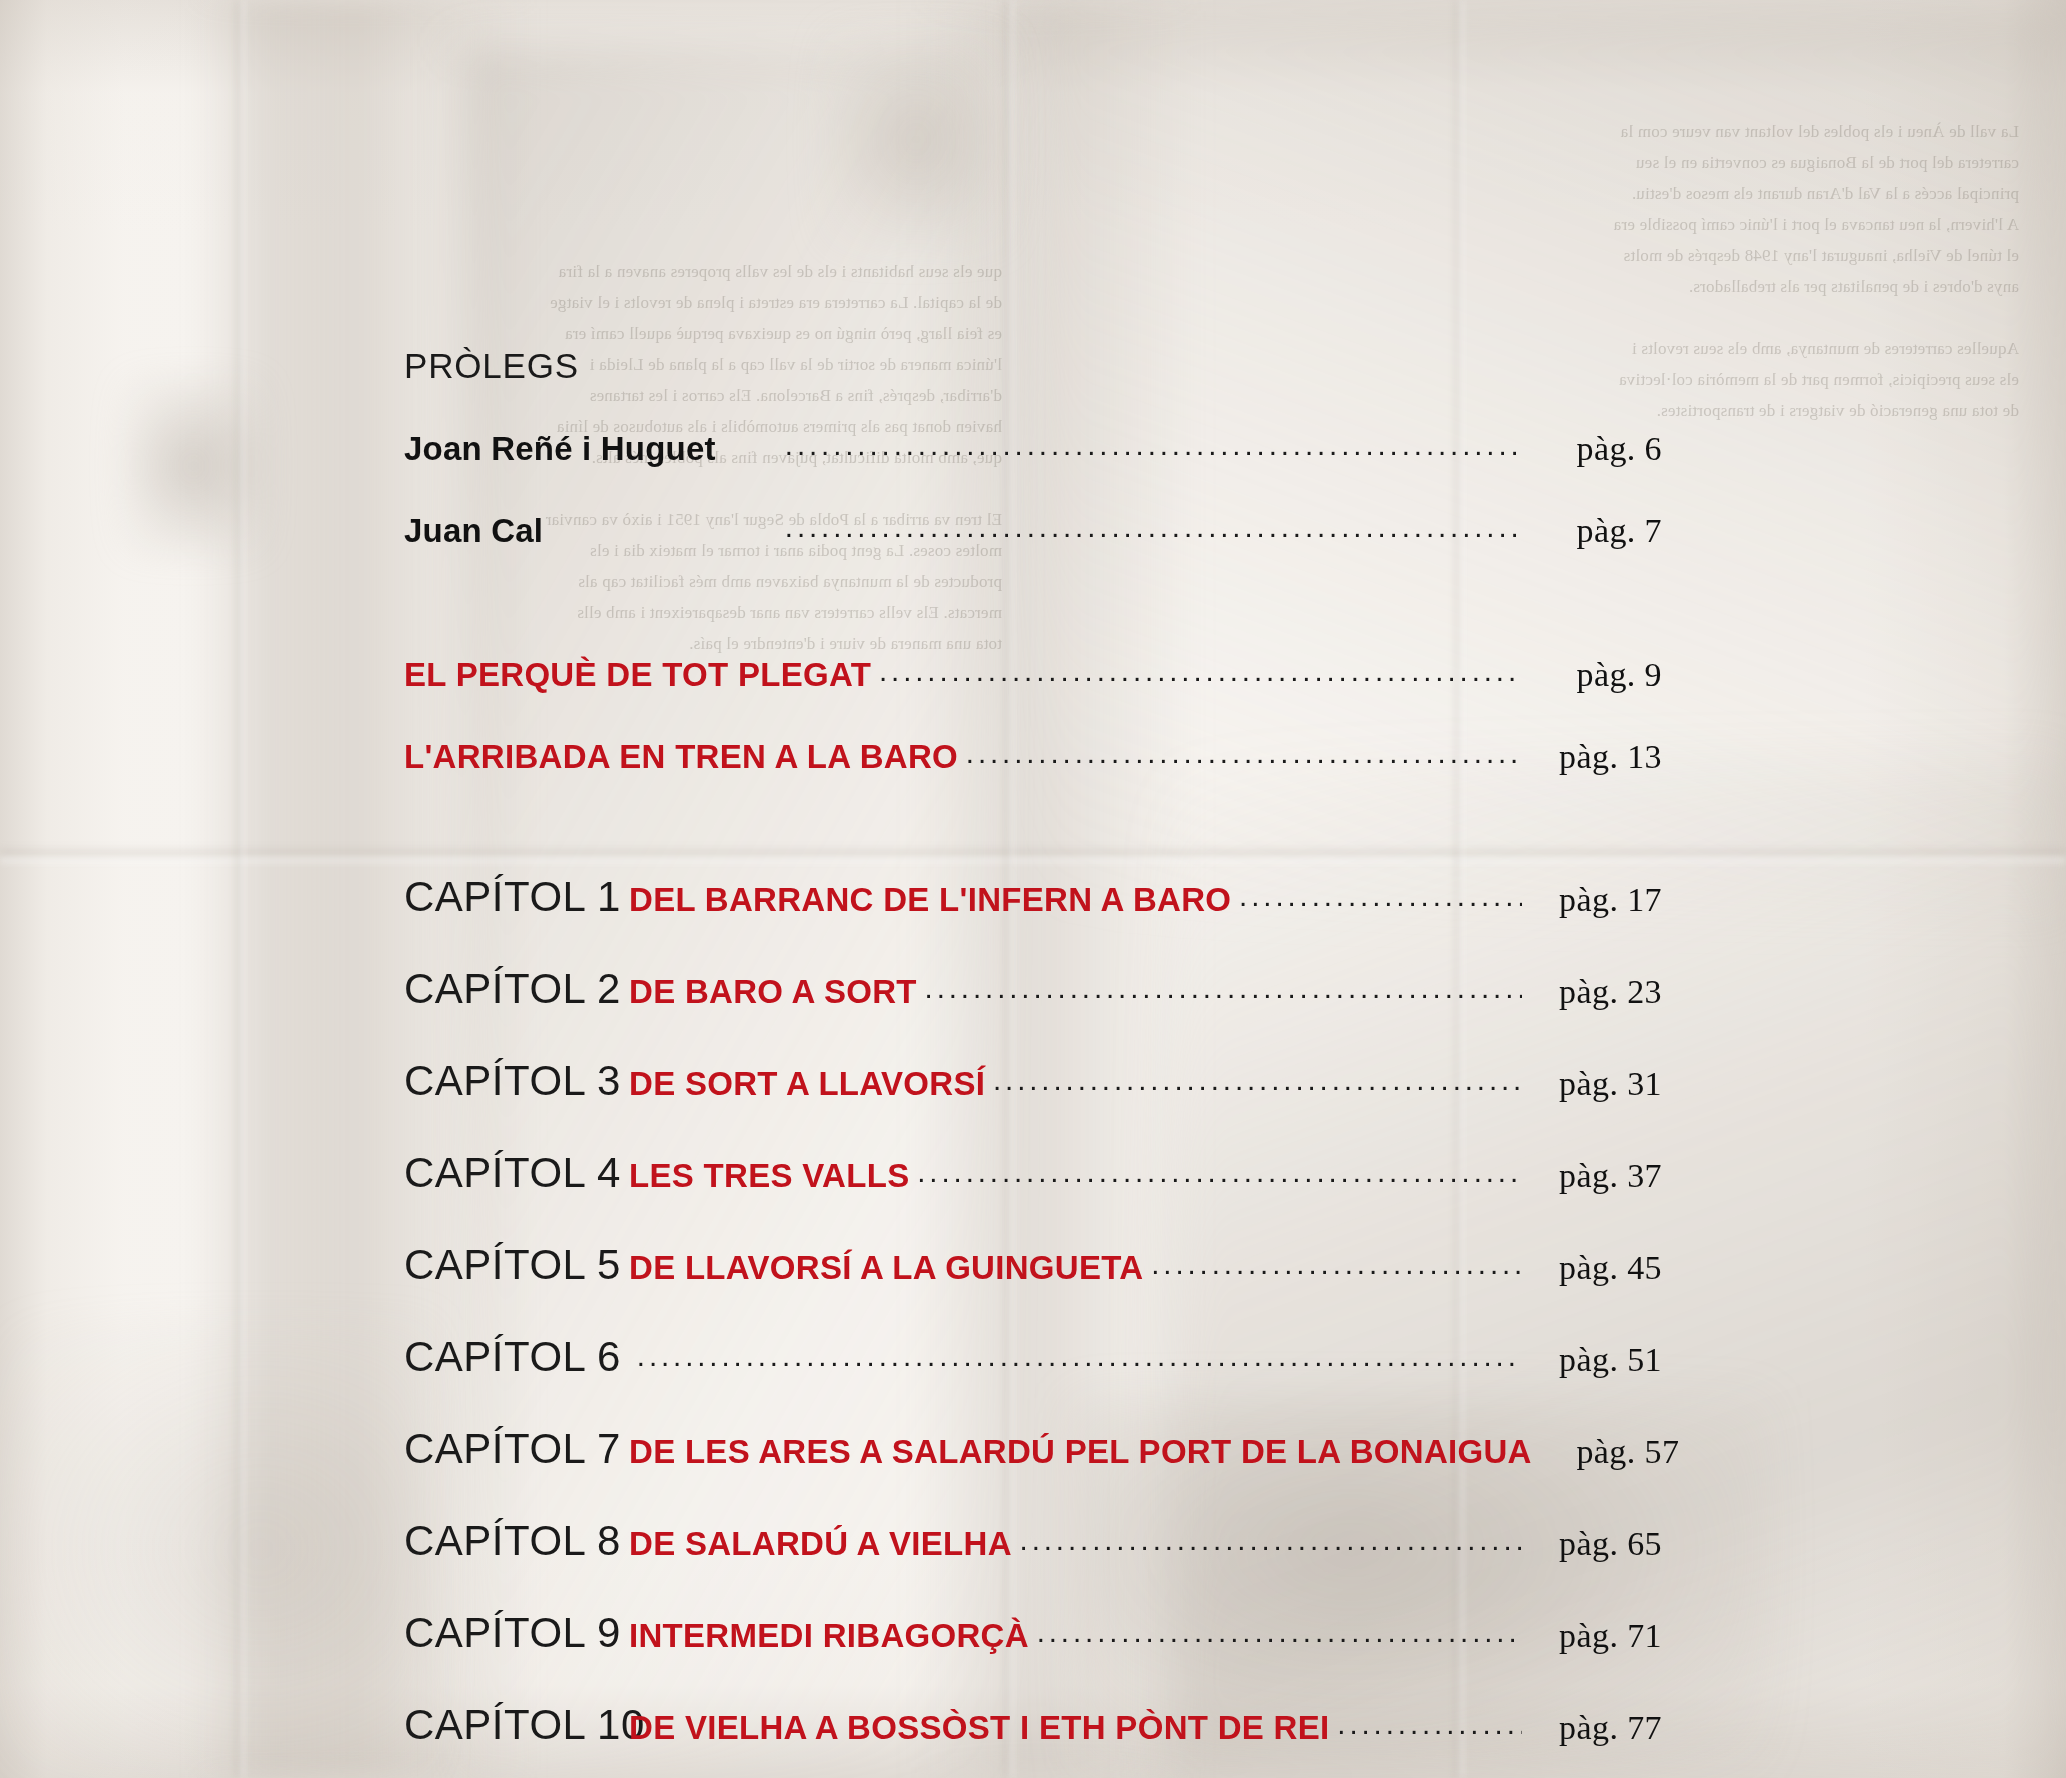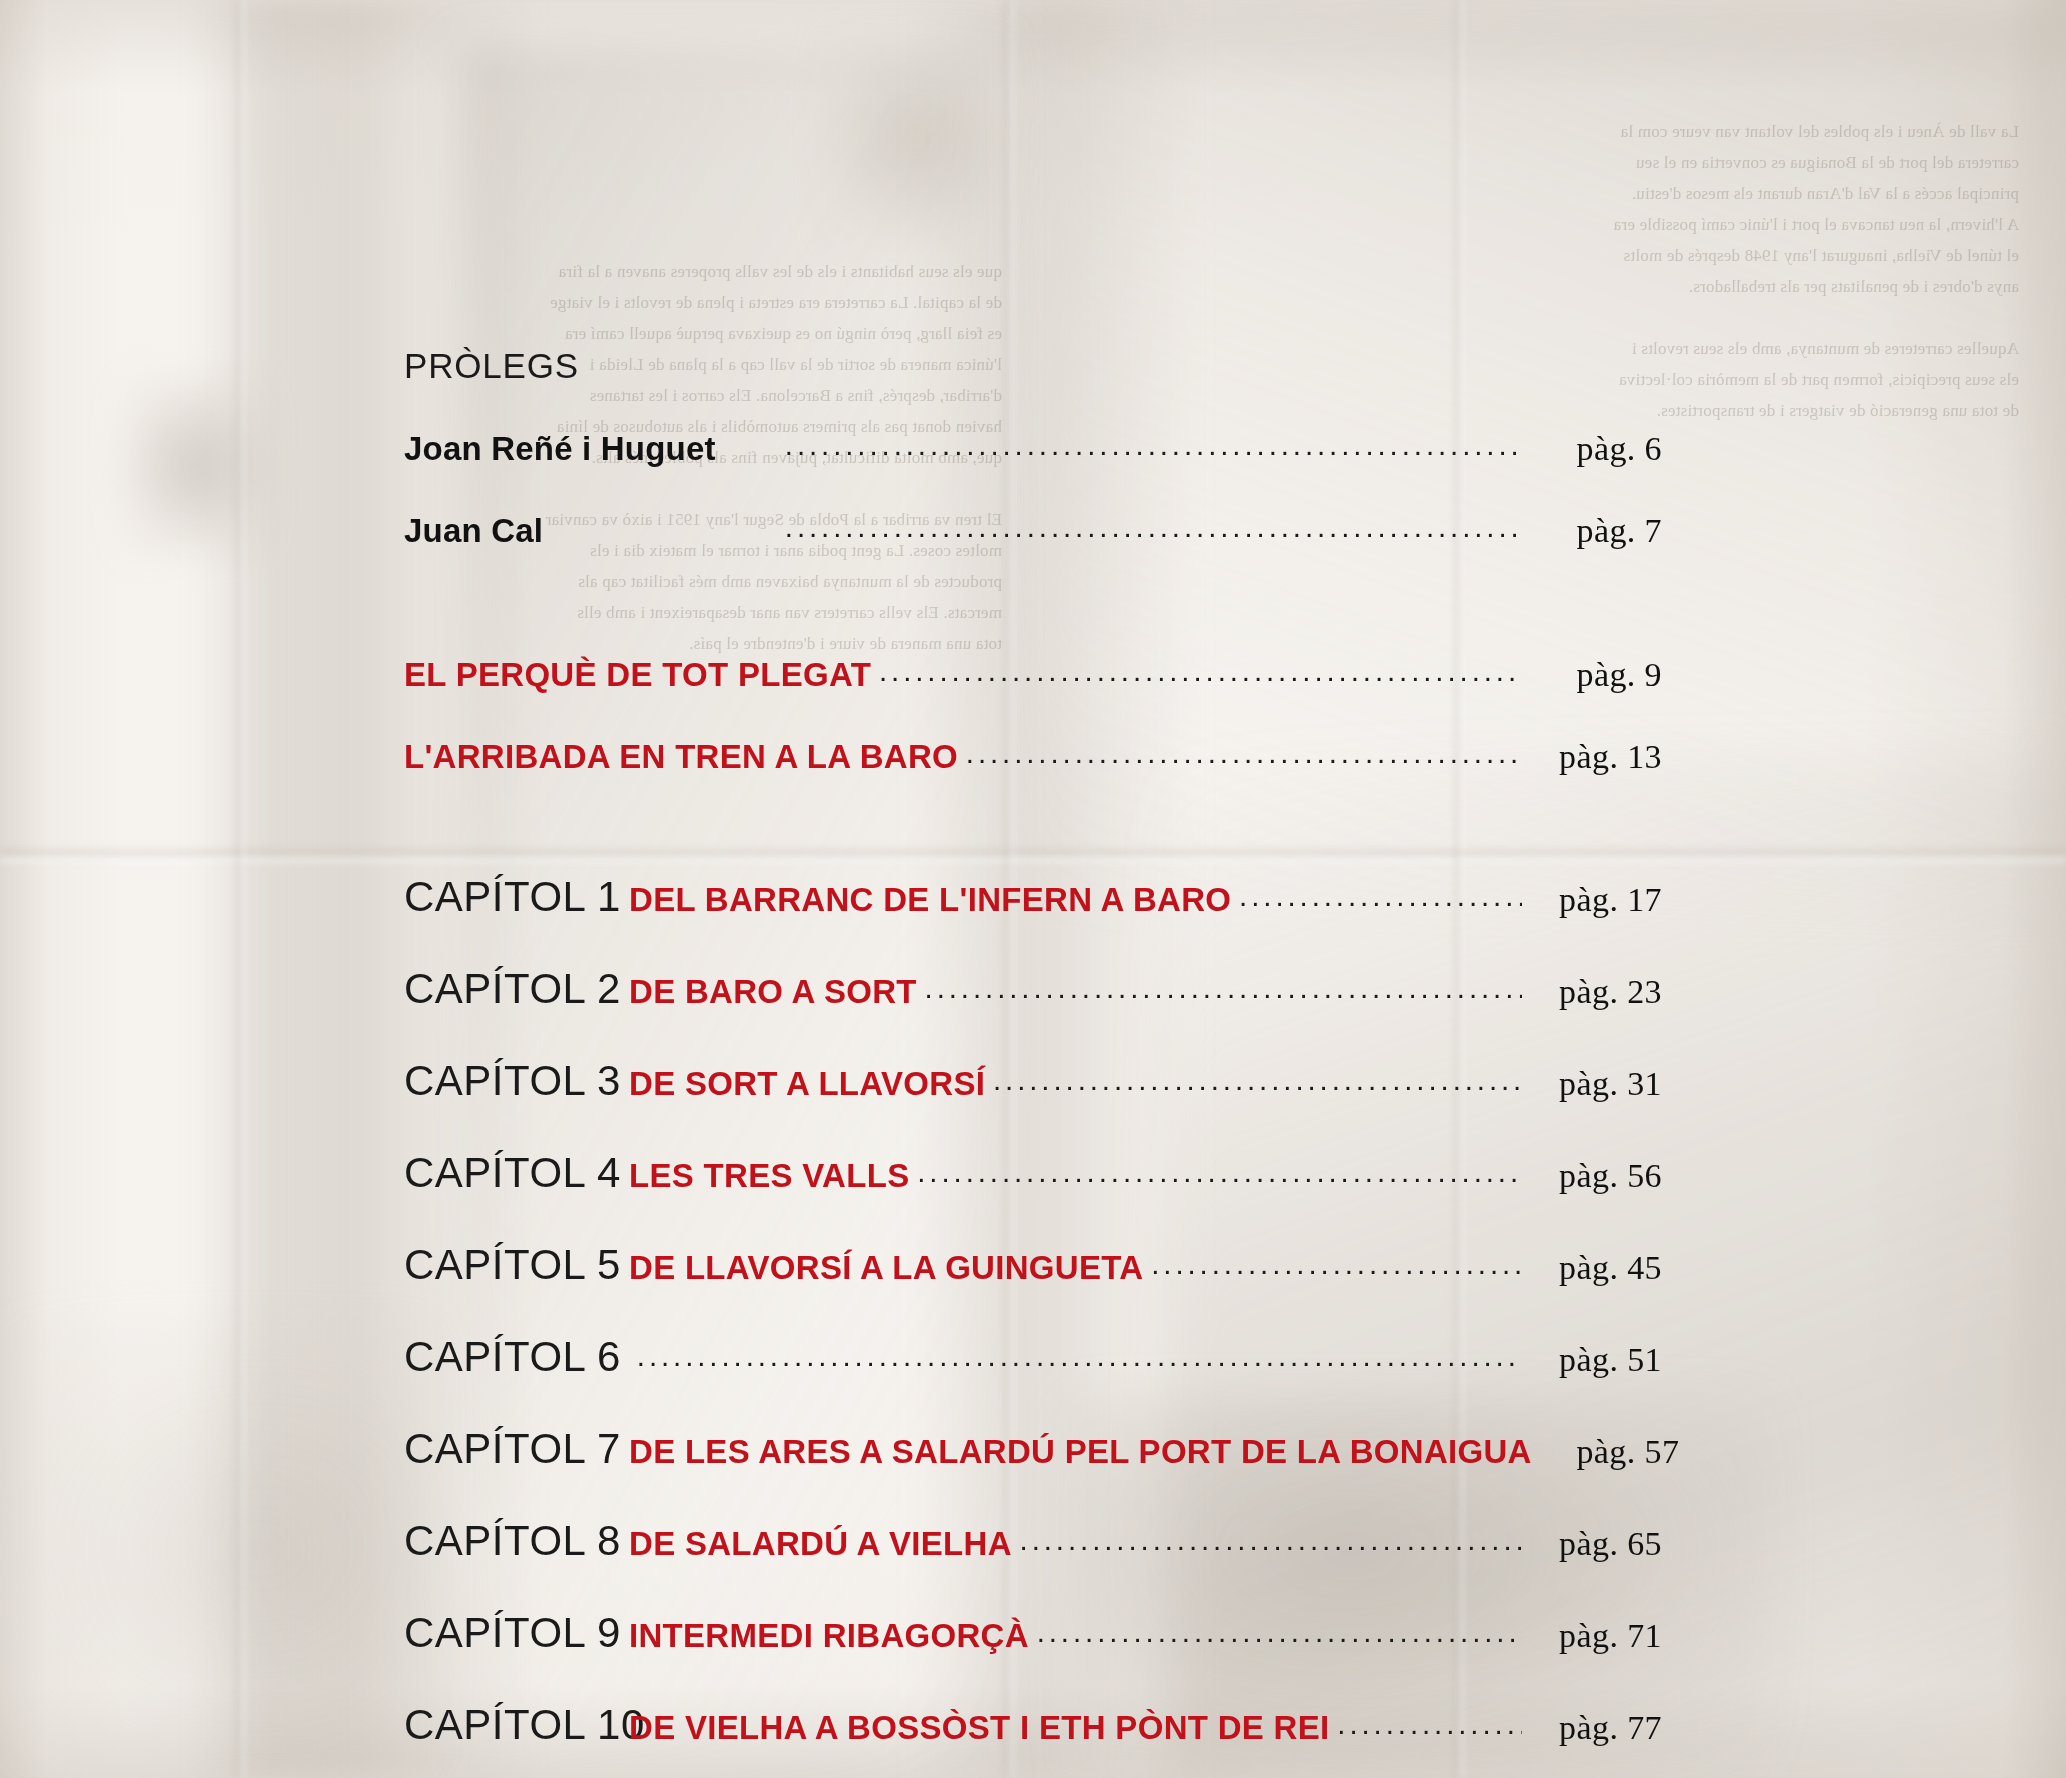--- a/index.html
+++ b/index.html
@@ -334,21 +334,21 @@
       <span class="chap-num">CAPÍTOL 3</span>
       <span class="label-red title-cell">DE SORT A LLAVORSÍ</span>
       <span class="dots"></span>
       <span class="page-no">pàg. 31</span>
     </div>
 
     <div class="row r-chap">
       <span class="chap-num">CAPÍTOL 4</span>
       <span class="label-red title-cell">LES TRES VALLS</span>
       <span class="dots"></span>
-      <span class="page-no">pàg. 56</span>
+      <span class="page-no">pàg. 37</span>
     </div>
 
     <div class="row r-chap">
       <span class="chap-num">CAPÍTOL 5</span>
       <span class="label-red title-cell">DE LLAVORSÍ A LA GUINGUETA</span>
       <span class="dots"></span>
       <span class="page-no">pàg. 45</span>
     </div>
 
     <div class="row r-chap">

